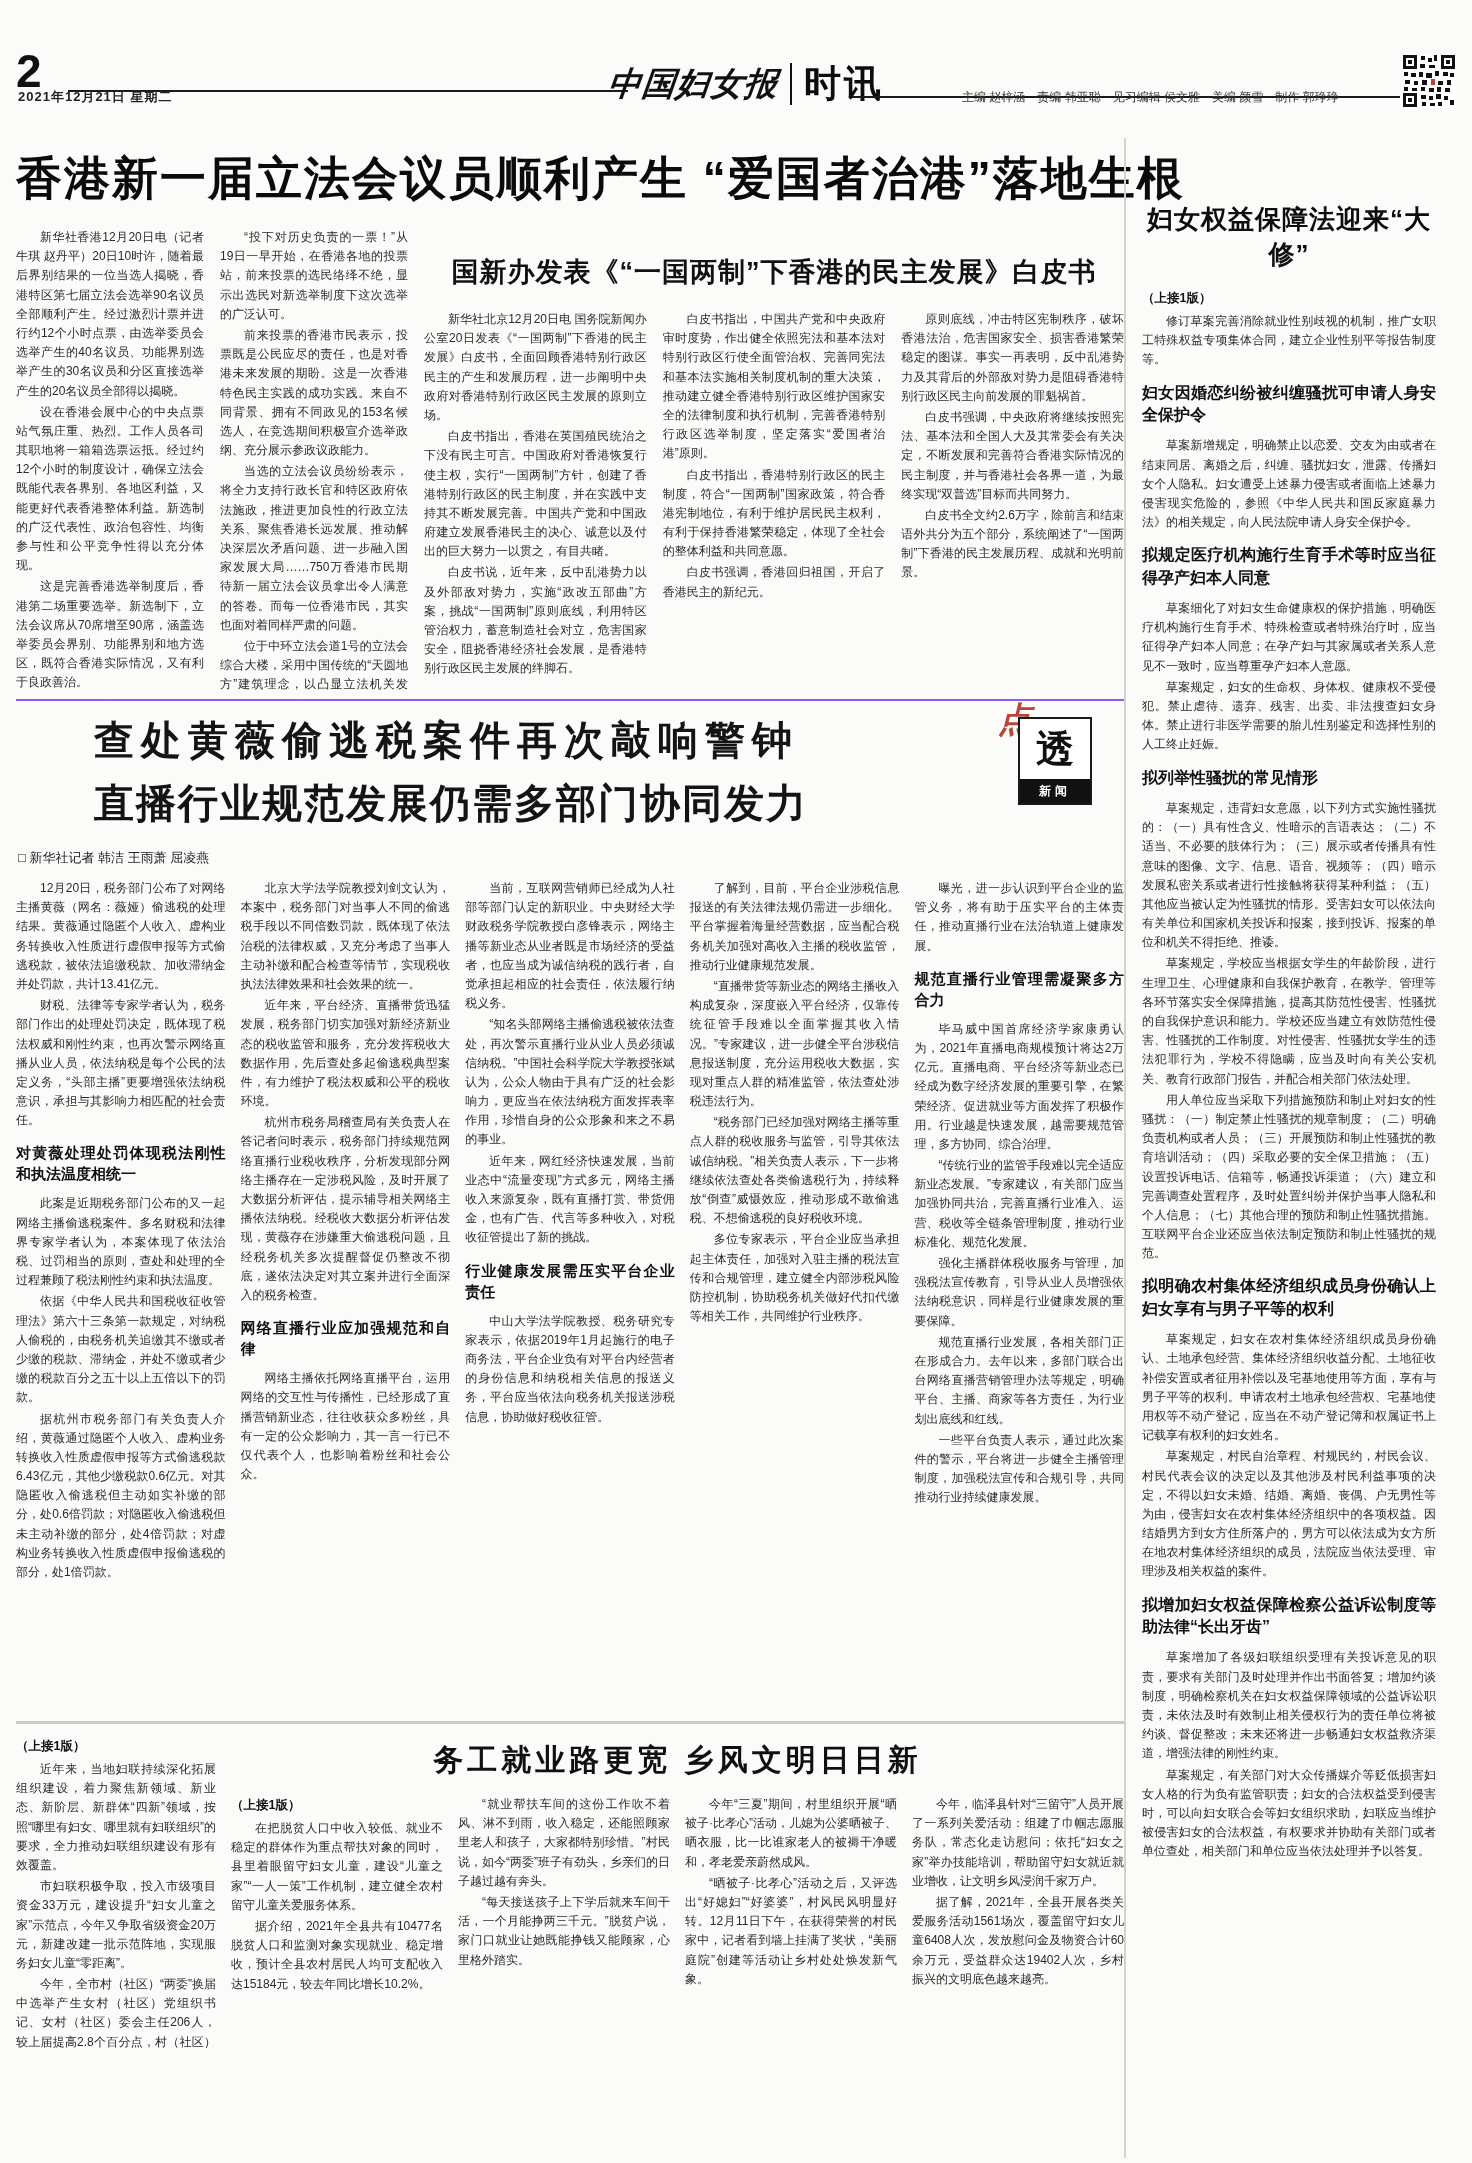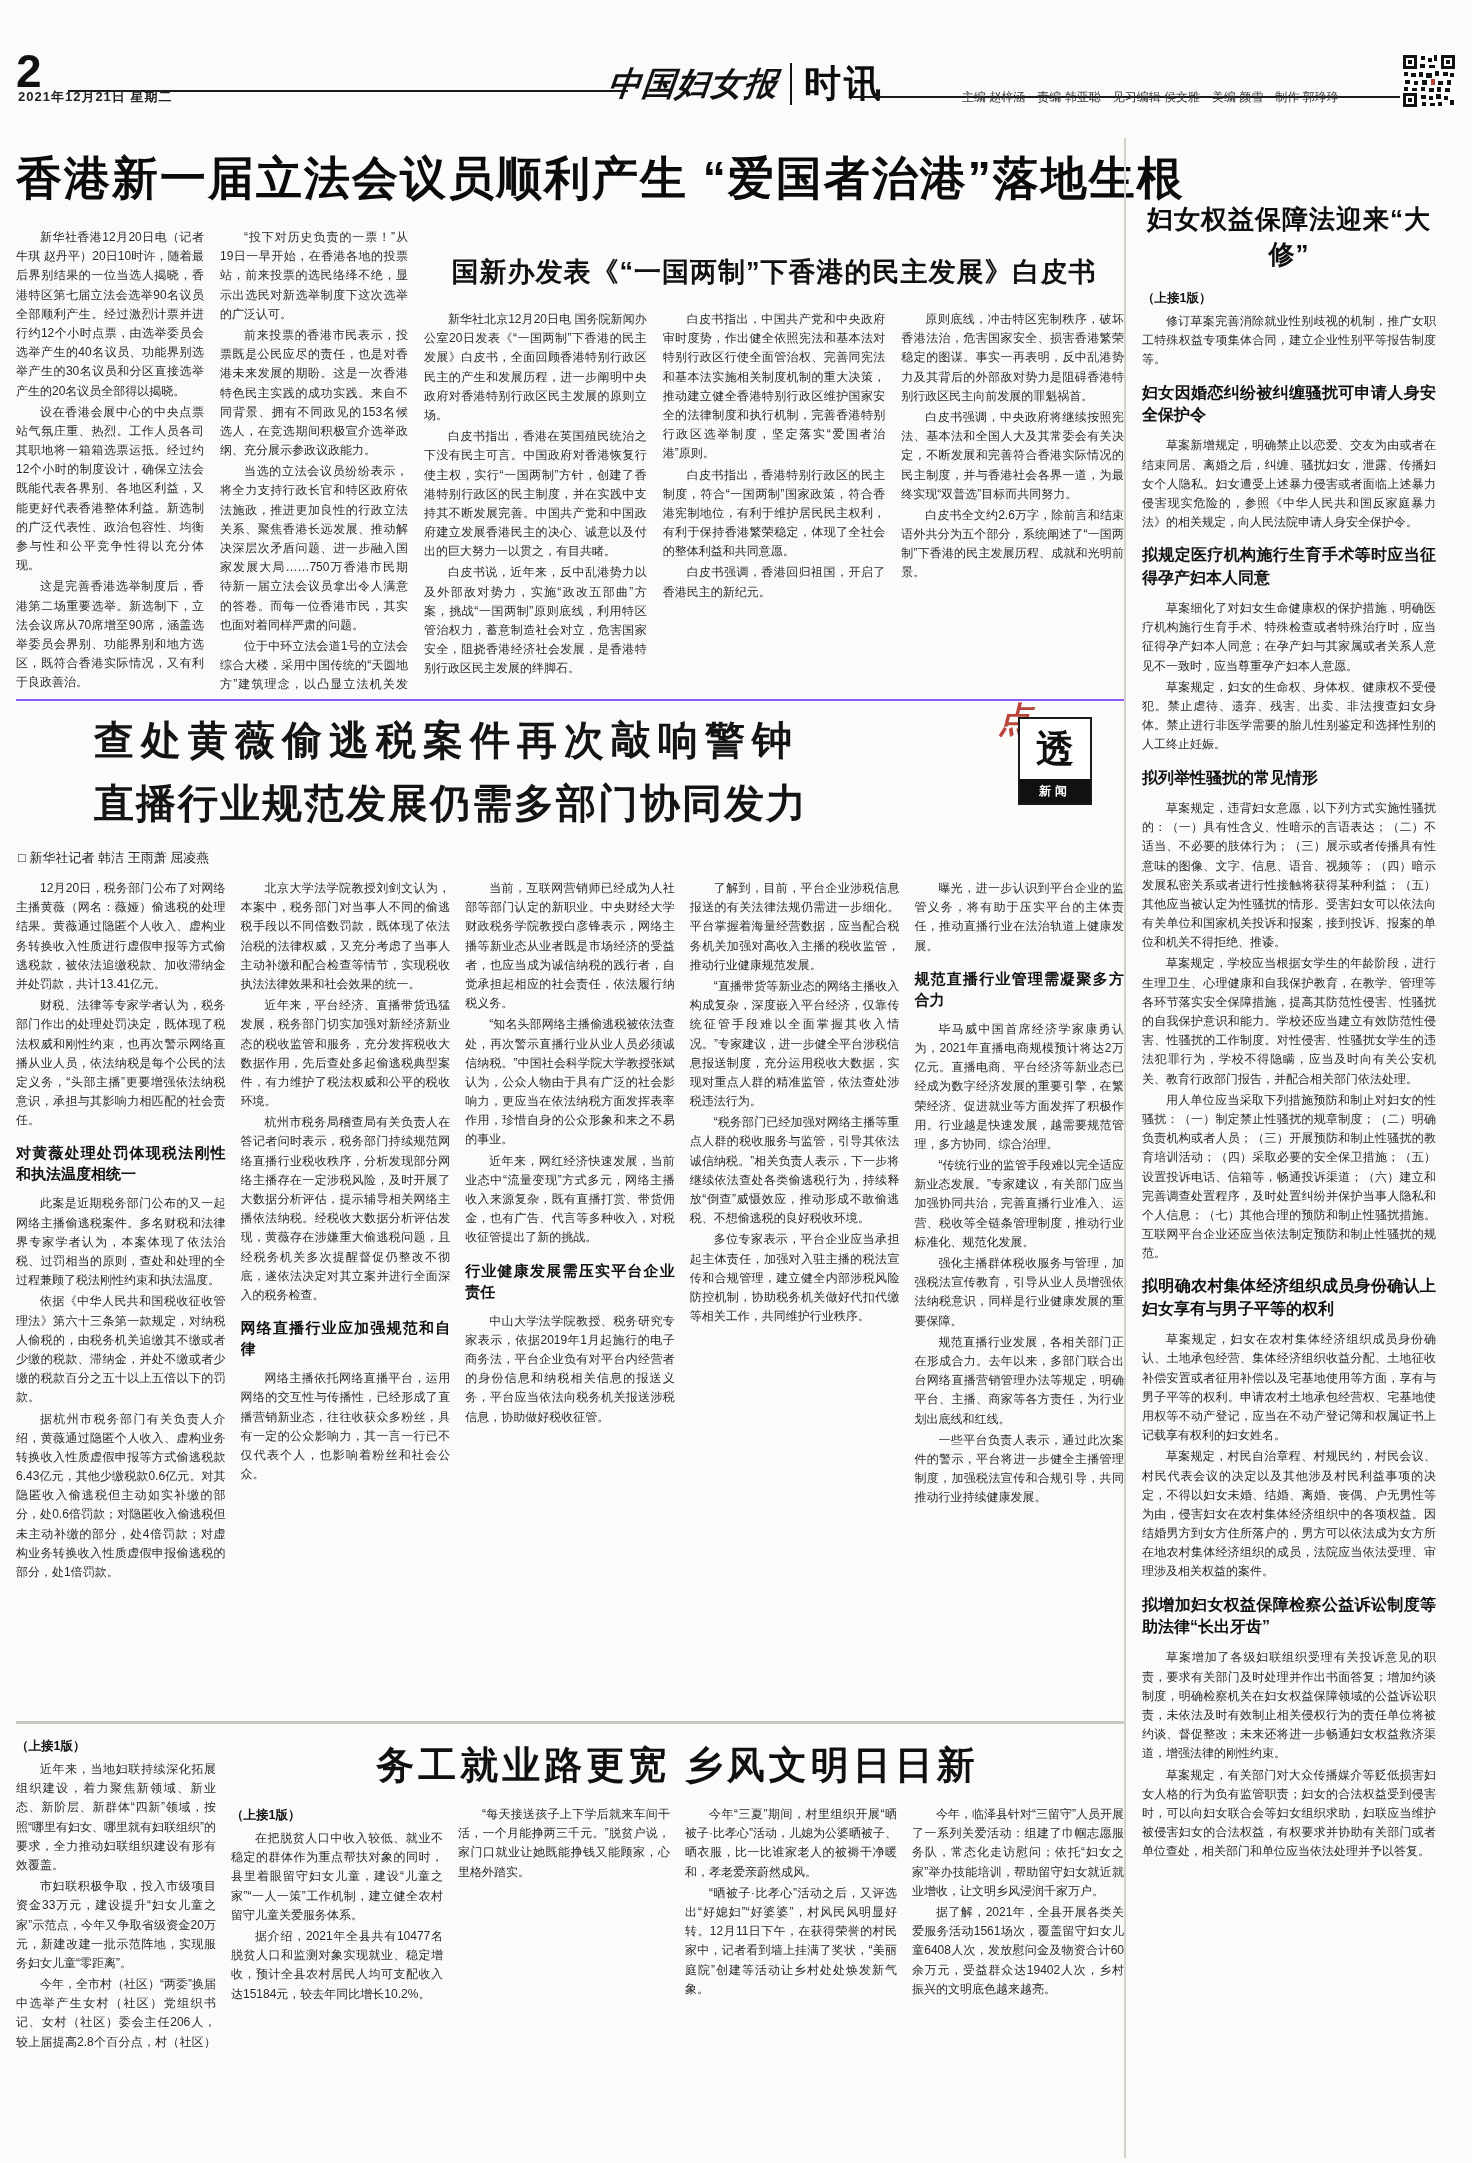--- a/index.html
+++ b/index.html
@@ -49,21 +49,21 @@
   .badge-label{height:24px;background:#111;color:#fff;font-size:12px;font-weight:bold;
                display:flex;align-items:center;justify-content:center;letter-spacing:4px;}
   .feat-byline{font-size:13px;font-weight:normal;color:#222;margin:18px 0 12px 2px;}
   .feat-cols{display:flex;gap:15px;height:828px;overflow:hidden;}
   .feat-cols .col{flex:1;}
   
   .bottom{border-top:3px solid #c9c9c6;margin-top:14px;padding-top:12px;display:flex;gap:15px;
           height:318px;overflow:hidden;}
   .bot-left{width:200px;flex:none;}
   .bot-main{flex:1;display:flex;flex-direction:column;}
-  .bot-headline{font-size:38px;font-weight:900;color:#101010;text-align:center;letter-spacing:4px;margin:4px 0 14px 0;}
+  .bot-headline{font-size:30px;font-weight:900;color:#101010;text-align:center;letter-spacing:4px;margin:4px 0 14px 0;}
   .bot-cols{display:flex;gap:15px;flex:1;overflow:hidden;}
   .bot-cols .col{flex:1;}
   
   .rail-headline{font-size:26px;font-weight:900;color:#0d0d0d;text-align:center;letter-spacing:1px;
                  margin:64px 0 16px 0;}
   .rail-body{overflow:hidden;}
   .rail-body .b-h{font-size:16px;}
   
   .b-p{font-size:12px;line-height:1.6;color:#2a2a2a;text-align:justify;text-indent:2em;margin:0 0 2px 0;}
   .b-h{font-size:15px;line-height:1.4;font-weight:900;color:#111;text-align:justify;margin:12px 0 10px 0;}
@@ -240,20 +240,21 @@
           </div>
         <div class="bot-main">
           <div class="bot-headline">务工就业路更宽 乡风文明日日新</div>
           <div class="bot-cols">
             <div class="col">
                 <div class="b-cont">（上接1版）</div>
                 <div class="b-p">在把脱贫人口中收入较低、就业不稳定的群体作为重点帮扶对象的同时，县里着眼留守妇女儿童，建设“儿童之家”“一人一策”工作机制，建立健全农村留守儿童关爱服务体系。</div>
                 <div class="b-p">据介绍，2021年全县共有10477名脱贫人口和监测对象实现就业、稳定增收，预计全县农村居民人均可支配收入达15184元，较去年同比增长10.2%。</div>
               </div>
             <div class="col">
+                <div class="b-p">“就业帮扶车间的这份工作吹不着风、淋不到雨，收入稳定，还能照顾家里老人和孩子，大家都特别珍惜。”村民说，如今“两委”班子有劲头，乡亲们的日子越过越有奔头。</div>
                 <div class="b-p">“每天接送孩子上下学后就来车间干活，一个月能挣两三千元。”脱贫户说，家门口就业让她既能挣钱又能顾家，心里格外踏实。</div>
               </div>
             <div class="col">
                 <div class="b-p">今年“三夏”期间，村里组织开展“晒被子·比孝心”活动，儿媳为公婆晒被子、晒衣服，比一比谁家老人的被褥干净暖和，孝老爱亲蔚然成风。</div>
                 <div class="b-p">“晒被子·比孝心”活动之后，又评选出“好媳妇”“好婆婆”，村风民风明显好转。12月11日下午，在获得荣誉的村民家中，记者看到墙上挂满了奖状，“美丽庭院”创建等活动让乡村处处焕发新气象。</div>
               </div>
             <div class="col">
                 <div class="b-p">今年，临泽县针对“三留守”人员开展了一系列关爱活动：组建了巾帼志愿服务队，常态化走访慰问；依托“妇女之家”举办技能培训，帮助留守妇女就近就业增收，让文明乡风浸润千家万户。</div>
                 <div class="b-p">据了解，2021年，全县开展各类关爱服务活动1561场次，覆盖留守妇女儿童6408人次，发放慰问金及物资合计60余万元，受益群众达19402人次，乡村振兴的文明底色越来越亮。</div>
               </div>

